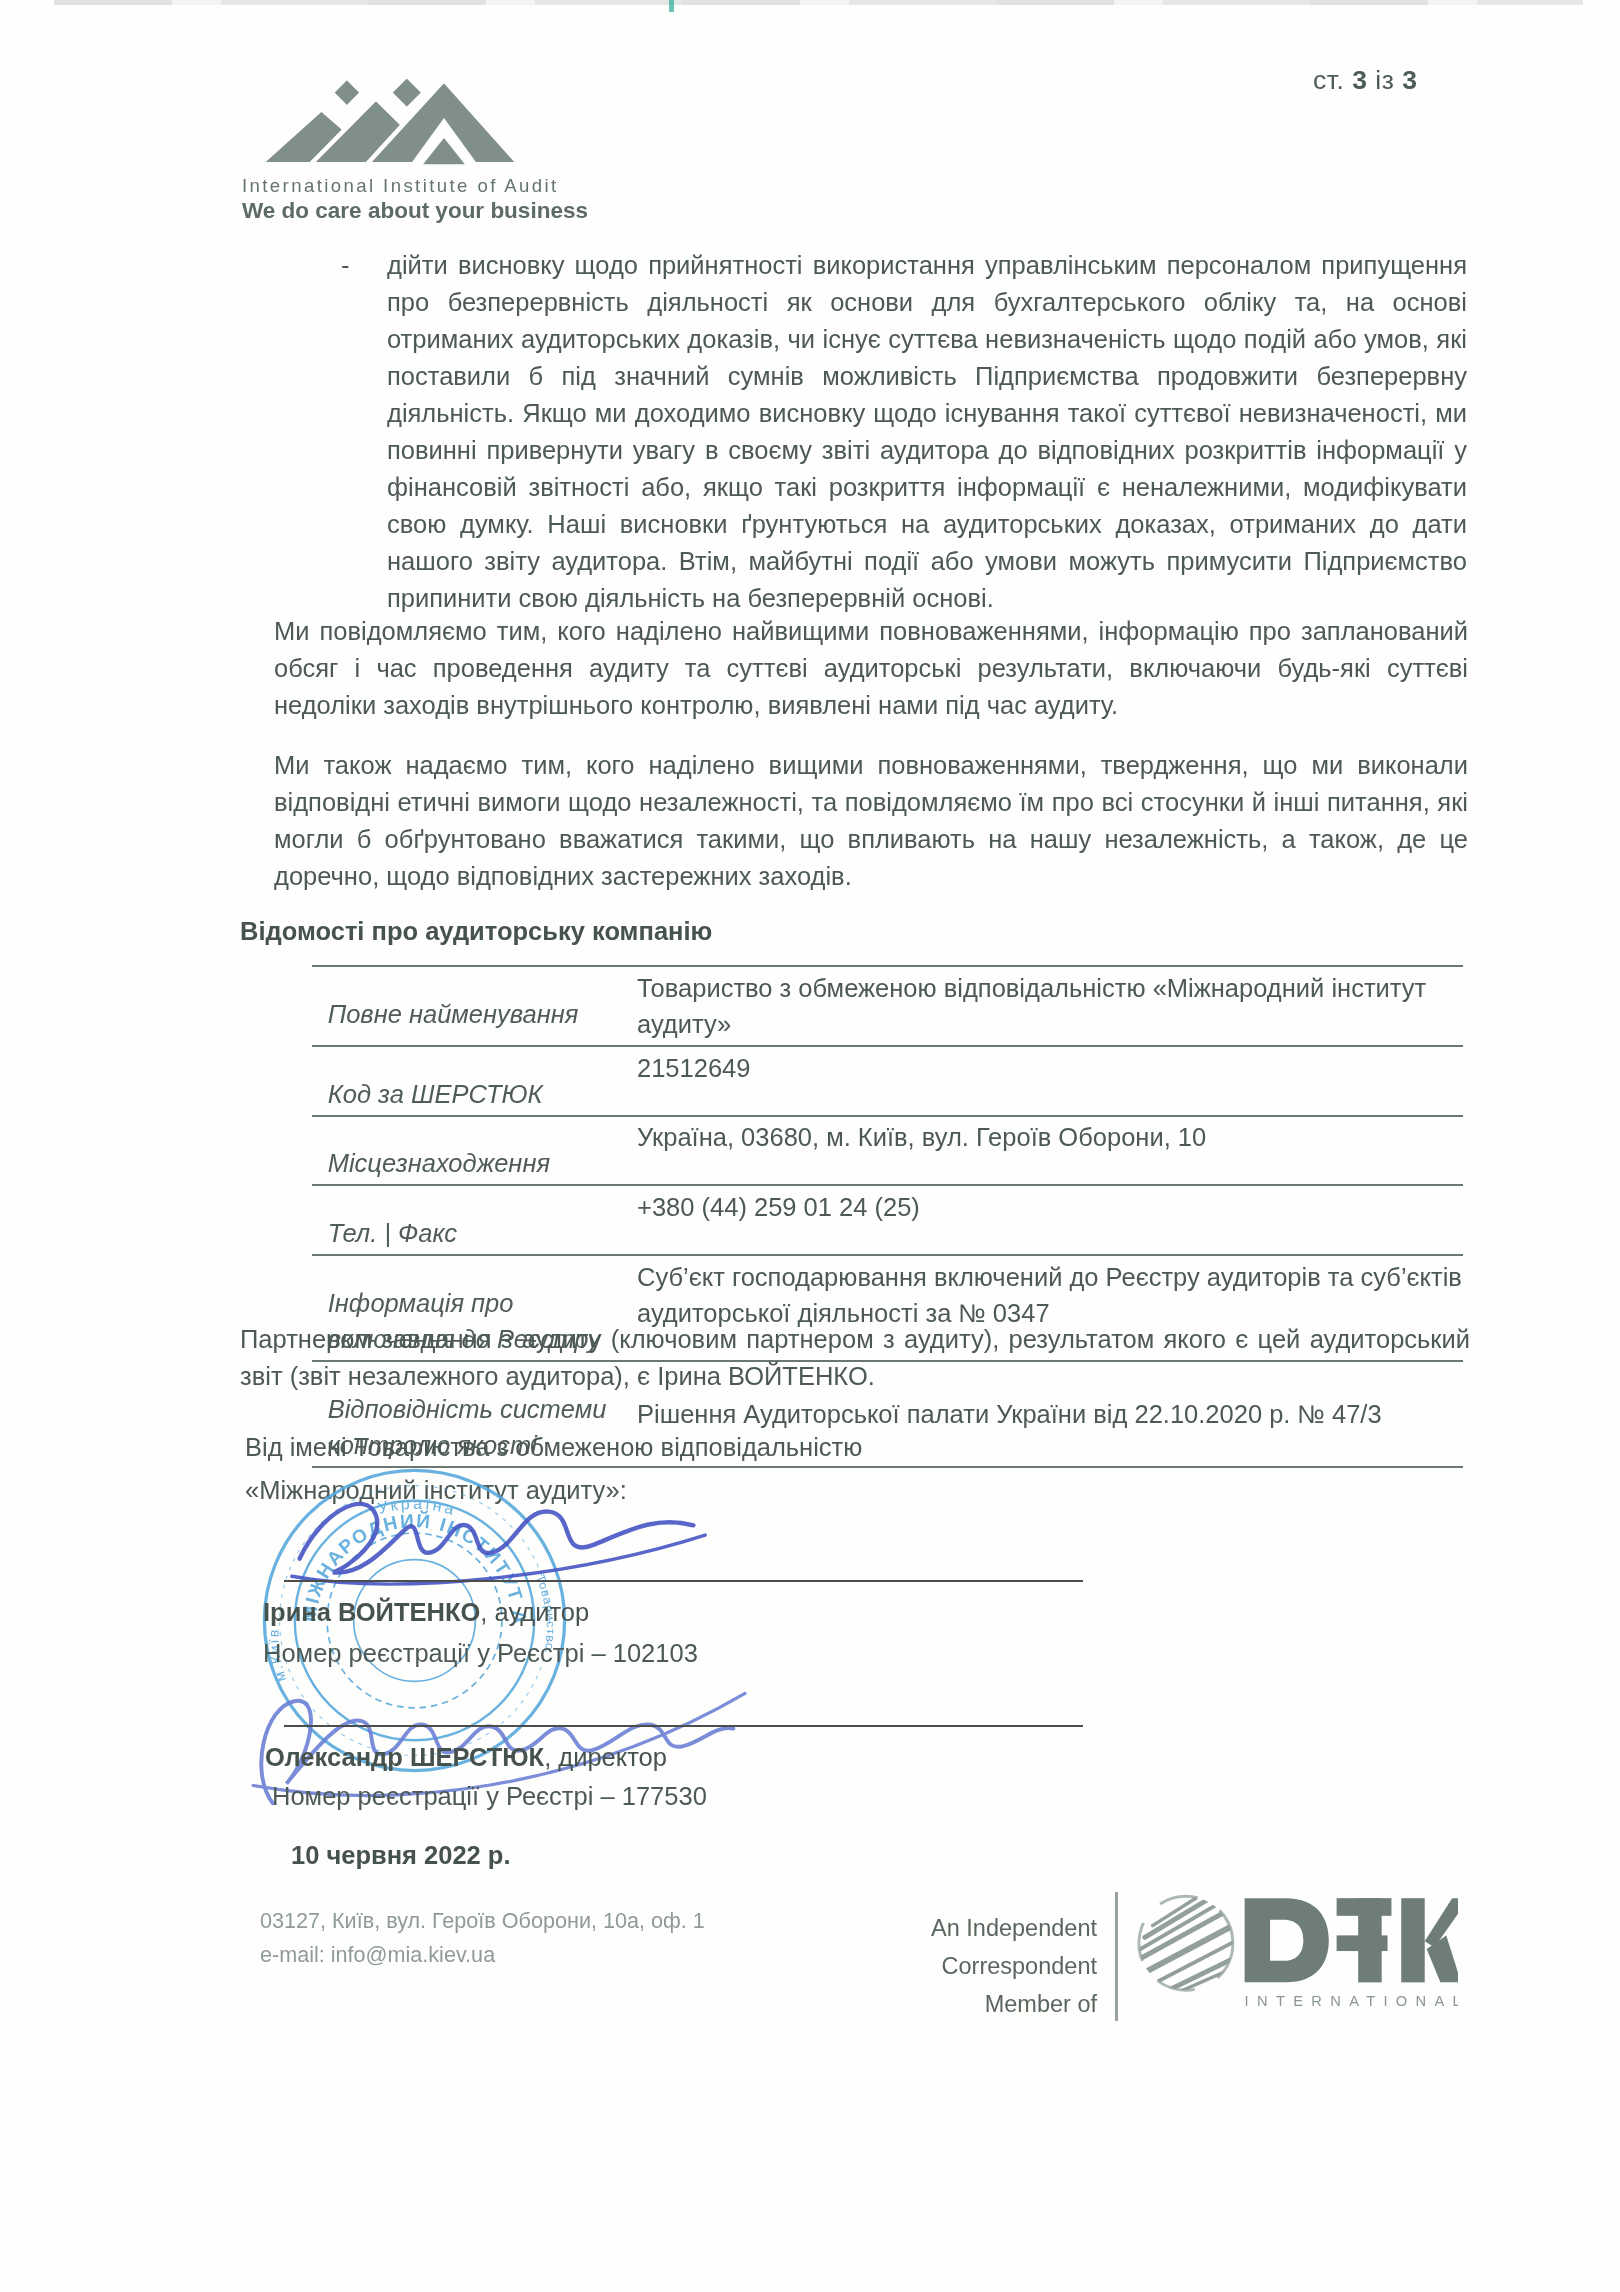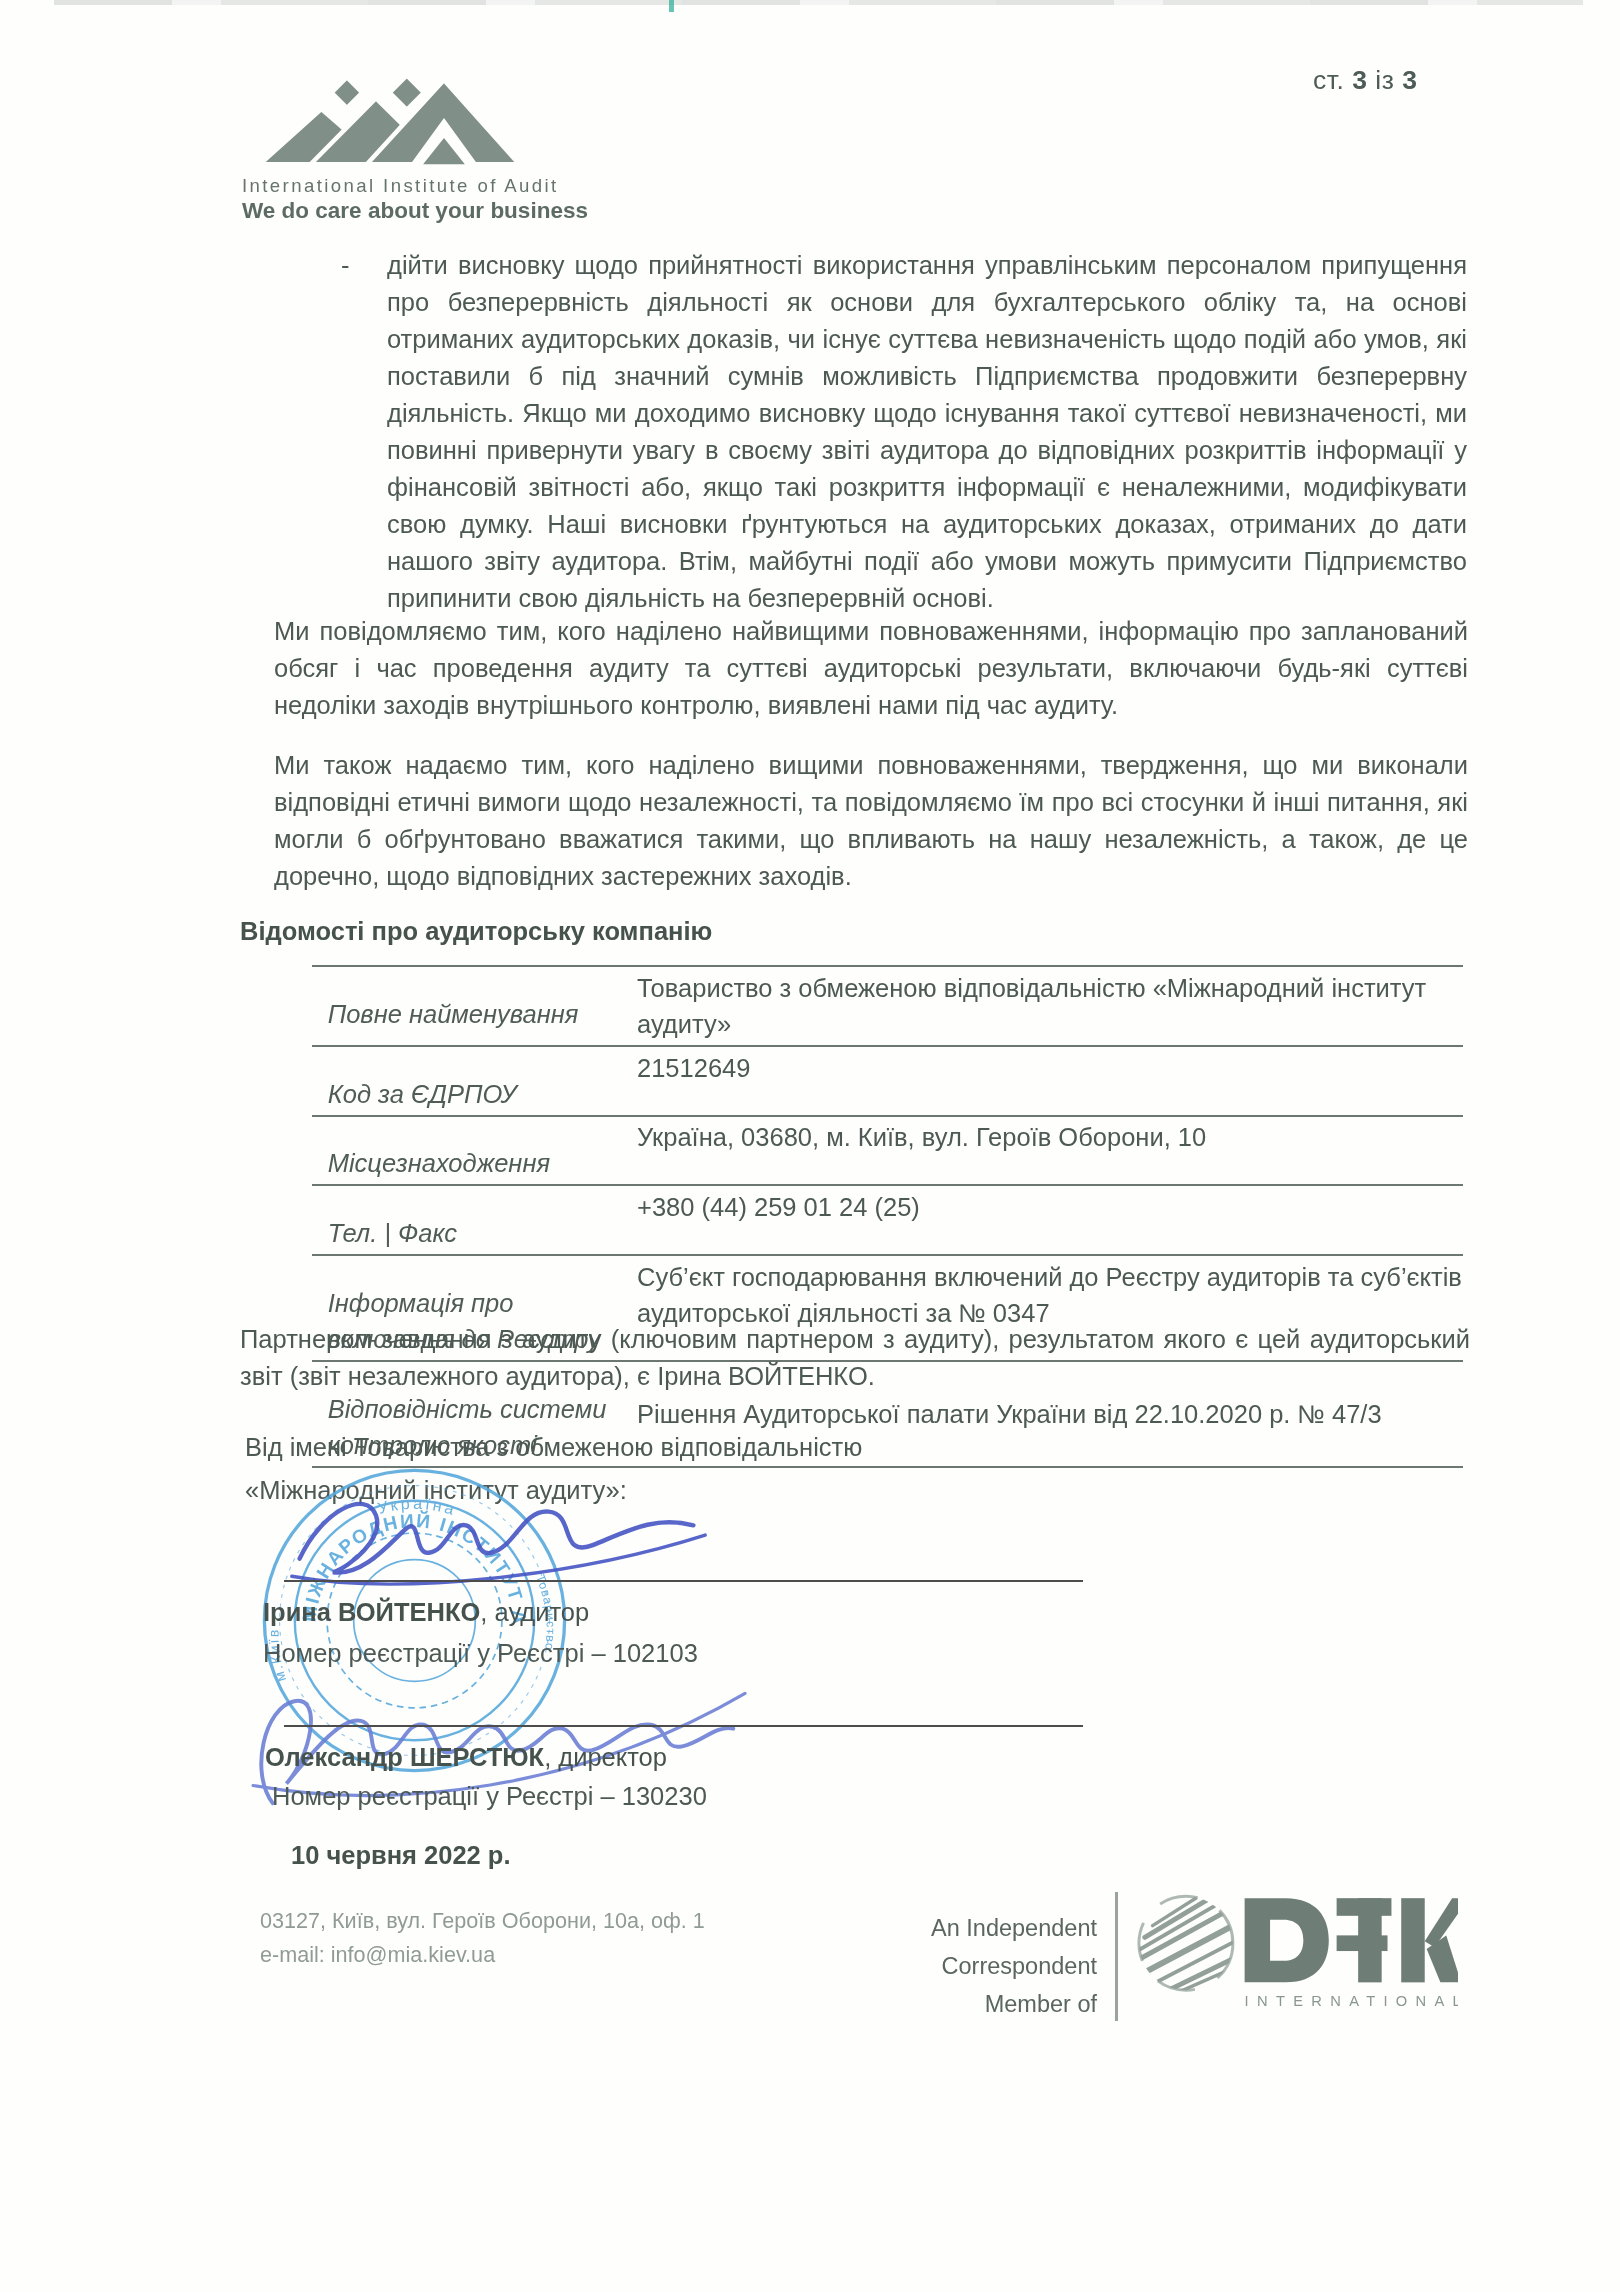--- a/index.html
+++ b/index.html
@@ -111,21 +111,21 @@
   <div class="abs para para3">Ми також надаємо тим, кого наділено вищими повноваженнями, твердження, що ми виконали відповідні етичні вимоги щодо незалежності, та повідомляємо їм про всі стосунки й інші питання, які могли б обґрунтовано вважатися такими, що впливають на нашу незалежність, а також, де це доречно, щодо відповідних застережних заходів.</div>
 
   <div class="abs section-heading">Відомості про аудиторську компанію</div>
 
   <div class="abs info-table">
     <div class="t-row">
       <div class="t-label">Повне найменування</div>
       <div class="t-value">Товариство з обмеженою відповідальністю «Міжнародний інститут аудиту»</div>
     </div>
     <div class="t-row">
-      <div class="t-label">Код за ЄДРПОУ</div>
+      <div class="t-label">Код за ШЕРСТЮК</div>
       <div class="t-value">21512649</div>
     </div>
     <div class="t-row">
       <div class="t-label">Місцезнаходження</div>
       <div class="t-value">Україна, 03680, м. Київ, вул. Героїв Оборони, 10</div>
     </div>
     <div class="t-row">
       <div class="t-label">Тел. | Факс</div>
       <div class="t-value">+380 (44) 259 01 24 (25)</div>
     </div>
@@ -194,21 +194,21 @@
     <g stroke="#6d80d6" stroke-width="4" fill="none" stroke-linecap="round" opacity=".9">
       <path d="M 26 142 C 2 110 18 44 48 38 C 78 32 64 96 40 122 C 70 86 96 54 116 58 C 134 62 120 96 140 92 C 158 88 162 58 180 62 C 196 66 190 94 208 90 C 226 86 232 60 250 64 C 266 68 262 92 280 88 C 298 84 306 62 322 66 C 336 70 334 92 352 88 C 374 82 392 58 412 62 C 430 66 424 88 444 84 C 464 80 478 62 496 66"></path>
       <path d="M 6 124 C 150 150 340 128 508 30" stroke-width="3.2"></path>
     </g>
   </svg>
 
   <div class="abs sig-line sig-line2"></div>
   <div class="abs name-line director-name">
     <span class="b">Олександр ШЕРСТЮК</span><span>, директор</span>
   </div>
-  <div class="abs director-reg">Номер реєстрації у Реєстрі – 130230</div>
+  <div class="abs director-reg">Номер реєстрації у Реєстрі – 177530</div>
 
   <div class="abs report-date">10 червня 2022 р.</div>
 
   <div class="abs footer-left">
     <div>03127, Київ, вул. Героїв Оборони, 10а, оф. 1</div>
     <div>e-mail: info@mia.kiev.ua</div>
   </div>
 
   <div class="abs footer-membership">
     <div>An Independent</div>

